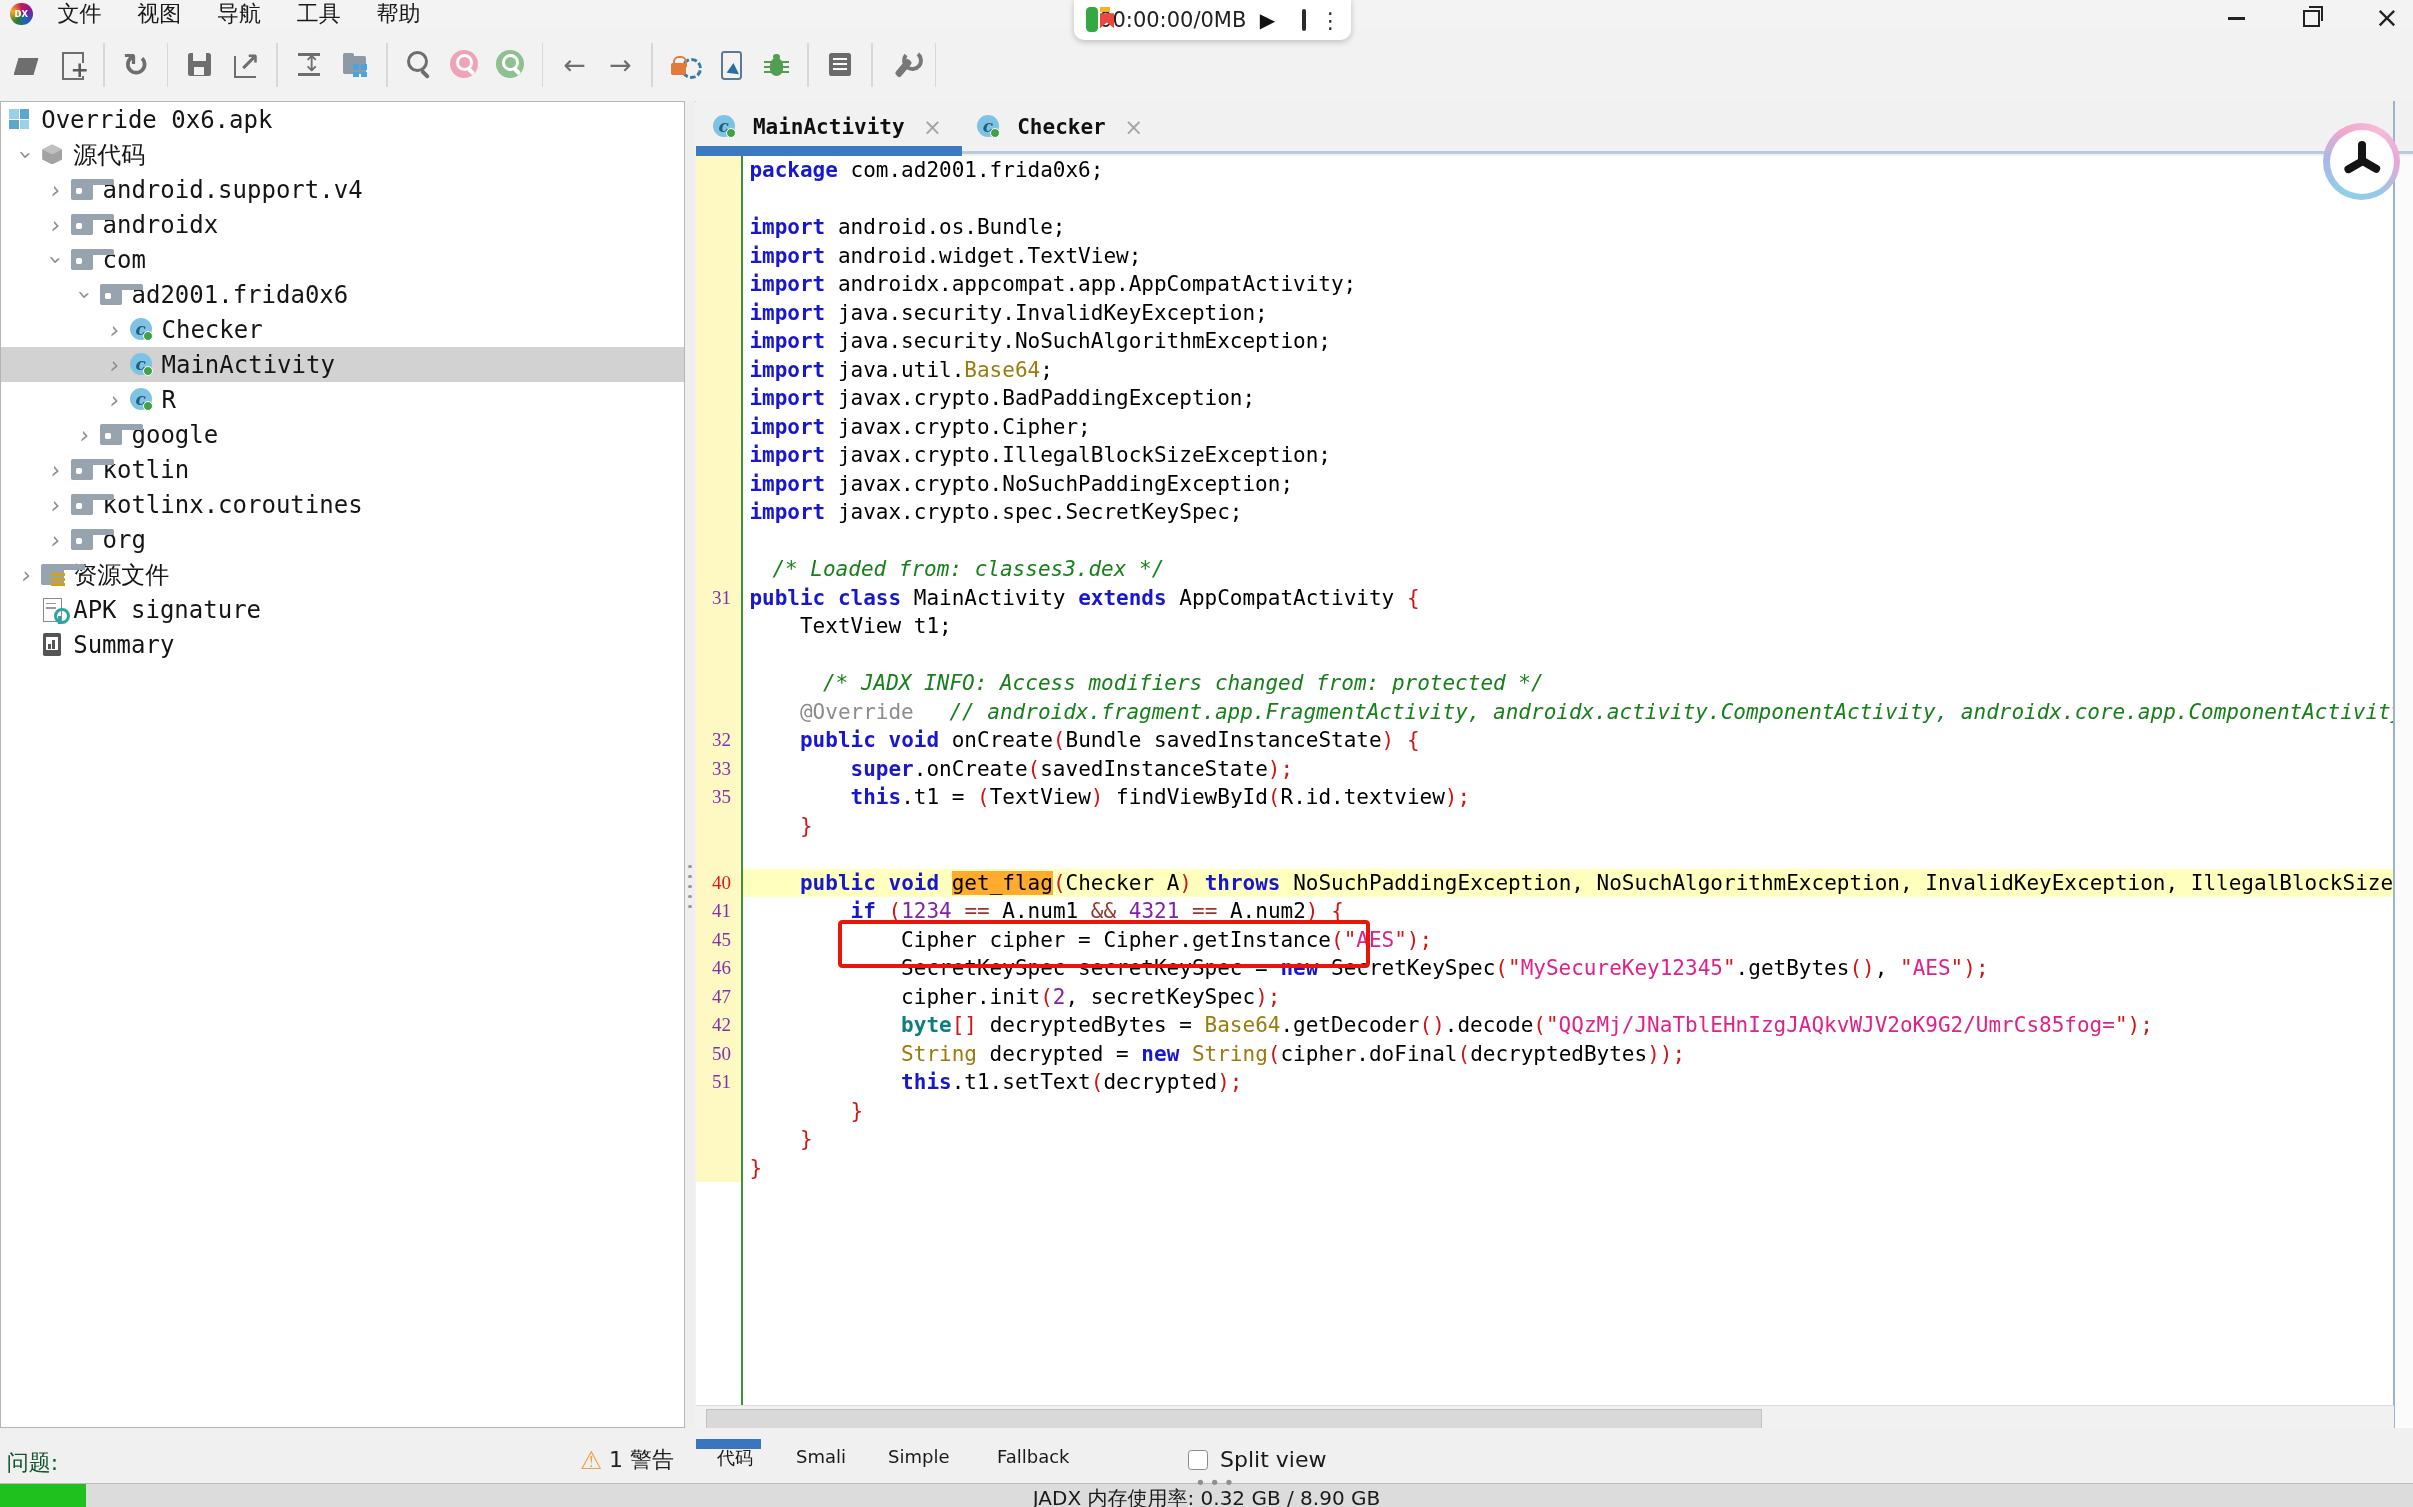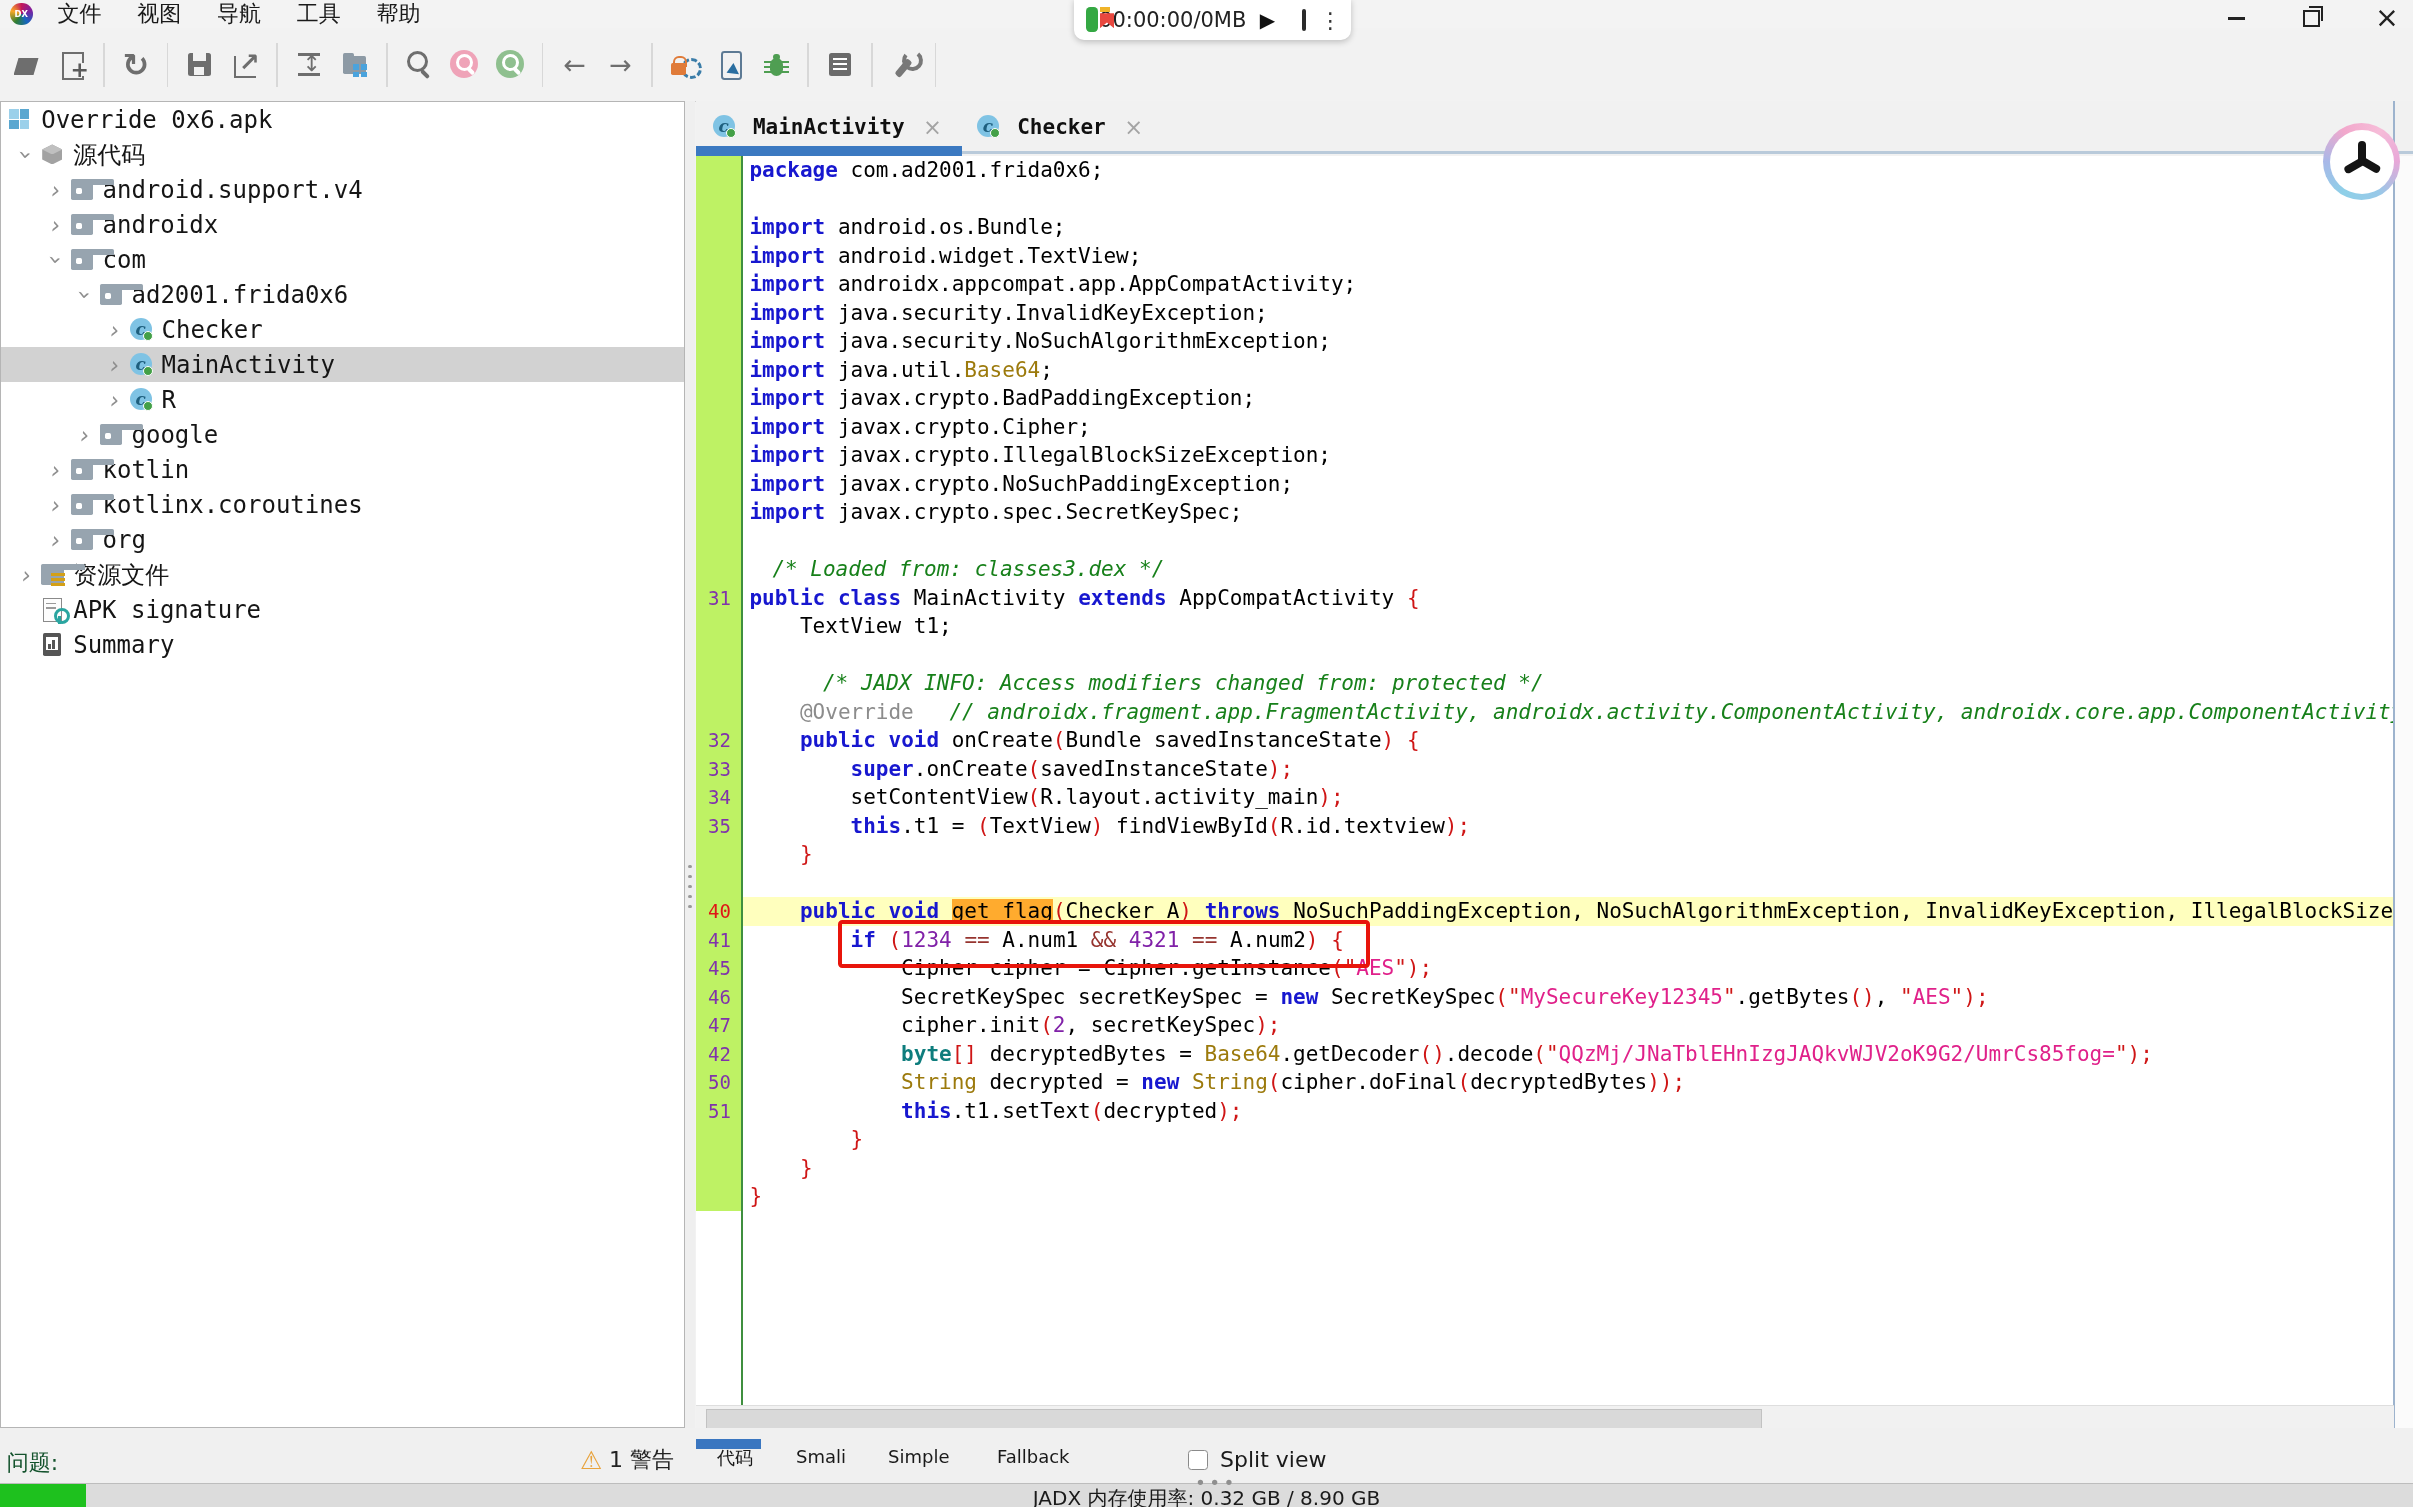--- a/index.html
+++ b/index.html
@@ -117,21 +117,21 @@
   #tabbar{left:696px;top:101px;width:1718px;height:51px;background:#f1f1f1;display:flex;align-items:center;}
   .tab{display:flex;align-items:center;height:51px;padding:0 18.4px 0 15px;gap:8.4px;}
   .tab-label{font-family:"DejaVu Sans Mono",monospace;font-size:21px;font-weight:bold;color:#101010;}
   .tab-close{color:#a4a4a4;font-size:22.6px;margin-left:10px;}
   #tab-underline{left:696px;top:146px;width:266px;height:10px;background:#3b79c1;z-index:3;}
   #tabbar-border{left:962px;top:151px;width:1451px;height:3.4px;background:#b9cada;}
   
   #editor{left:696px;top:156px;width:1698px;height:1249px;background:#fff;overflow:hidden;}
   #gutter-green{position:absolute;left:45px;top:0;width:1.7px;height:1249px;background:#3f8f3f;}
   .cl{display:flex;height:28.5px;line-height:28.5px;font-family:"DejaVu Sans Mono",monospace;font-size:21px;white-space:pre;}
-  .gut{width:45px;flex:none;text-align:right;padding-right:10px;box-sizing:border-box;color:#8033ab;font-size:19px;background:#bef264;}
+  .gut{width:45px;flex:none;text-align:right;padding-right:10px;box-sizing:border-box;color:#8033ab;font-size:19px;background:#fef9c3;font-family:Liberation Serif, serif;}
   .gut.red{color:#e01616;}
   .cw{flex:1;padding-left:8.4px;overflow:hidden;}
   .cl.hl .cw{background:#ffffbe;}
   .sk{color:#1717cf;font-weight:bold;} .sp{color:#000;} .sr{color:#cf1616;}
   .ss{color:#e0218a;} .sd{color:#8021a8;} .sc{color:#17801a;font-style:italic;margin-left:23px;}
   .sg{color:#8c8c8c;} .so{color:#9c7a0c;} .st{color:#0e7d7d;font-weight:bold;}
   .sm{color:#96342f;} .sw{background:#ffab2e;color:#000;}
   #anno-box{left:838px;top:920px;width:524px;height:40px;border:4.2px solid #e8150b;border-radius:4.2px;z-index:6;}
   #editor-right-border{left:2393px;top:101px;width:1.7px;height:1327px;background:#9db3cd;}
   #editor-right-gap{left:2395px;top:156px;width:18.4px;height:1272px;background:#fbfbfb;}
@@ -508,21 +508,20 @@
       <div class="cl"><span class="gut"></span><span class="cw"><span class="sk">import</span><span class="sp"> javax.crypto.spec.SecretKeySpec;</span></span></div>
       <div class="cl"><span class="gut"></span><span class="cw"></span></div>
       <div class="cl"><span class="gut"></span><span class="cw"><span class="sc">/* Loaded from: classes3.dex */</span></span></div>
       <div class="cl"><span class="gut">31</span><span class="cw"><span class="sk">public</span><span class="sp"> </span><span class="sk">class</span><span class="sp"> MainActivity </span><span class="sk">extends</span><span class="sp"> AppCompatActivity </span><span class="sr">{</span></span></div>
       <div class="cl"><span class="gut"></span><span class="cw"><span class="sp">    TextView t1;</span></span></div>
       <div class="cl"><span class="gut"></span><span class="cw"></span></div>
       <div class="cl"><span class="gut"></span><span class="cw"><span class="sc">    /* JADX INFO: Access modifiers changed from: protected */</span></span></div>
       <div class="cl"><span class="gut"></span><span class="cw"><span class="sg">    @Override </span><span class="sc">// androidx.fragment.app.FragmentActivity, androidx.activity.ComponentActivity, androidx.core.app.ComponentActivity, android.app.Activity</span></span></div>
       <div class="cl"><span class="gut">32</span><span class="cw"><span class="sp">    </span><span class="sk">public</span><span class="sp"> </span><span class="sk">void</span><span class="sp"> onCreate</span><span class="sr">(</span><span class="sp">Bundle savedInstanceState</span><span class="sr">)</span><span class="sp"> </span><span class="sr">{</span></span></div>
       <div class="cl"><span class="gut">33</span><span class="cw"><span class="sp">        </span><span class="sk">super</span><span class="sp">.onCreate</span><span class="sr">(</span><span class="sp">savedInstanceState</span><span class="sr">);</span></span></div>
-      <div class="cl"><span class="gut">34</span><span class="cw"><span class="sp">        setContentView</span><span class="sr">(</span><span class="sp">R.layout.activity_main</span><span class="sr">);</span></span></div>
       <div class="cl"><span class="gut">35</span><span class="cw"><span class="sp">        </span><span class="sk">this</span><span class="sp">.t1 = </span><span class="sr">(</span><span class="sp">TextView</span><span class="sr">)</span><span class="sp"> findViewById</span><span class="sr">(</span><span class="sp">R.id.textview</span><span class="sr">);</span></span></div>
       <div class="cl"><span class="gut"></span><span class="cw"><span class="sp">    </span><span class="sr">}</span></span></div>
       <div class="cl"><span class="gut"></span><span class="cw"></span></div>
       <div class="cl hl"><span class="gut red">40</span><span class="cw"><span class="sp">    </span><span class="sk">public</span><span class="sp"> </span><span class="sk">void</span><span class="sp"> </span><span class="sw">get_flag</span><span class="sr">(</span><span class="sp">Checker A</span><span class="sr">)</span><span class="sp"> </span><span class="sk">throws</span><span class="sp"> NoSuchPaddingException, NoSuchAlgorithmException, InvalidKeyException, IllegalBlockSizeException, BadPaddingException </span></span></div>
       <div class="cl"><span class="gut">41</span><span class="cw"><span class="sp">        </span><span class="sk">if</span><span class="sp"> </span><span class="sr">(</span><span class="sd">1234</span><span class="sp"> </span><span class="sm">==</span><span class="sp"> A.num1 </span><span class="sm">&amp;&amp;</span><span class="sp"> </span><span class="sd">4321</span><span class="sp"> </span><span class="sm">==</span><span class="sp"> A.num2</span><span class="sr">)</span><span class="sp"> </span><span class="sr">{</span></span></div>
       <div class="cl"><span class="gut">45</span><span class="cw"><span class="sp">            Cipher cipher = Cipher.getInstance</span><span class="sr">("</span><span class="ss">AES</span><span class="sr">");</span></span></div>
       <div class="cl"><span class="gut">46</span><span class="cw"><span class="sp">            SecretKeySpec secretKeySpec = </span><span class="sk">new</span><span class="sp"> SecretKeySpec</span><span class="sr">("</span><span class="ss">MySecureKey12345</span><span class="sr">"</span><span class="sp">.getBytes</span><span class="sr">()</span><span class="sp">, </span><span class="sr">"</span><span class="ss">AES</span><span class="sr">");</span></span></div>
       <div class="cl"><span class="gut">47</span><span class="cw"><span class="sp">            cipher.init</span><span class="sr">(</span><span class="sd">2</span><span class="sp">, secretKeySpec</span><span class="sr">);</span></span></div>
       <div class="cl"><span class="gut">42</span><span class="cw"><span class="sp">            </span><span class="st">byte</span><span class="sr">[]</span><span class="sp"> decryptedBytes = </span><span class="so">Base64</span><span class="sp">.getDecoder</span><span class="sr">()</span><span class="sp">.decode</span><span class="sr">("</span><span class="ss">QQzMj/JNaTblEHnIzgJAQkvWJV2oK9G2/UmrCs85fog=</span><span class="sr">");</span></span></div>
       <div class="cl"><span class="gut">50</span><span class="cw"><span class="sp">            </span><span class="so">String</span><span class="sp"> decrypted = </span><span class="sk">new</span><span class="sp"> </span><span class="so">String</span><span class="sr">(</span><span class="sp">cipher.doFinal</span><span class="sr">(</span><span class="sp">decryptedBytes</span><span class="sr">));</span></span></div>

